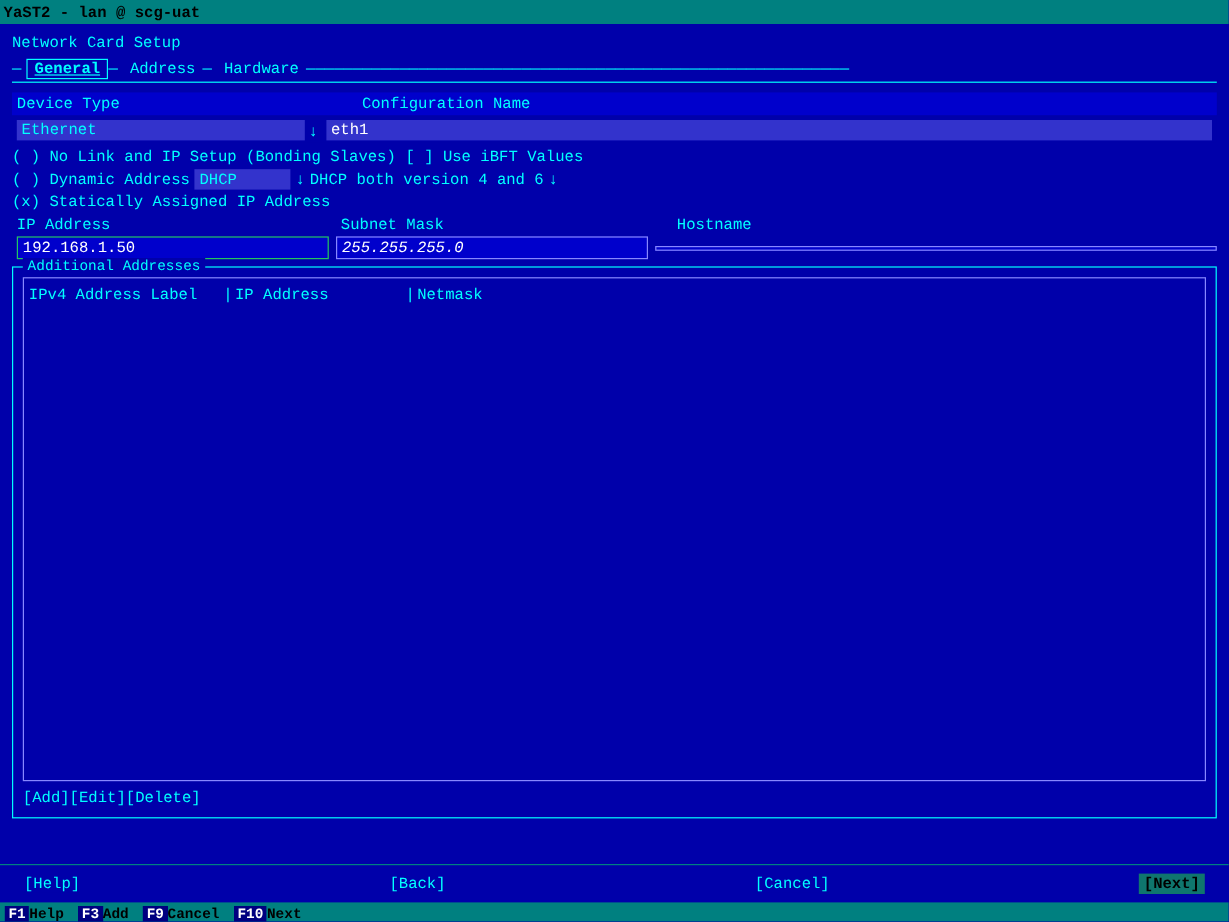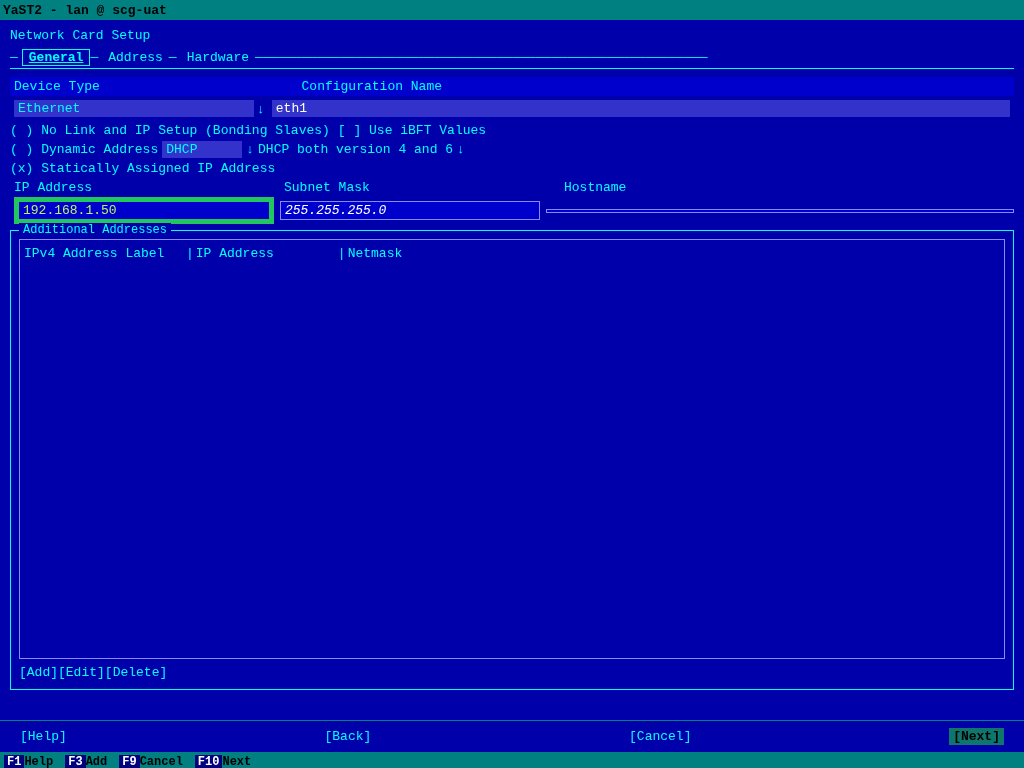--- a/index.html
+++ b/index.html
@@ -99,24 +99,24 @@
     }
 
     .ip-values {
       display: flex;
       align-items: center;
       margin-bottom: 6px;
     }
 
     .ip-value-box {
       background: #0000cc;
-      color: #bef264;
+      color: #ffffff;
       padding: 1px 4px;
       min-width: 260px;
-      border: 5px solid #22c55e;
+      border: 1px solid #22c55e;
       margin-right: 6px;
     }
 
     .subnet-value-box {
       background: #0000cc;
       color: #ffffff;
       padding: 1px 4px;
       min-width: 260px;
       border: 1px solid #8888ff;
       margin-right: 6px;

